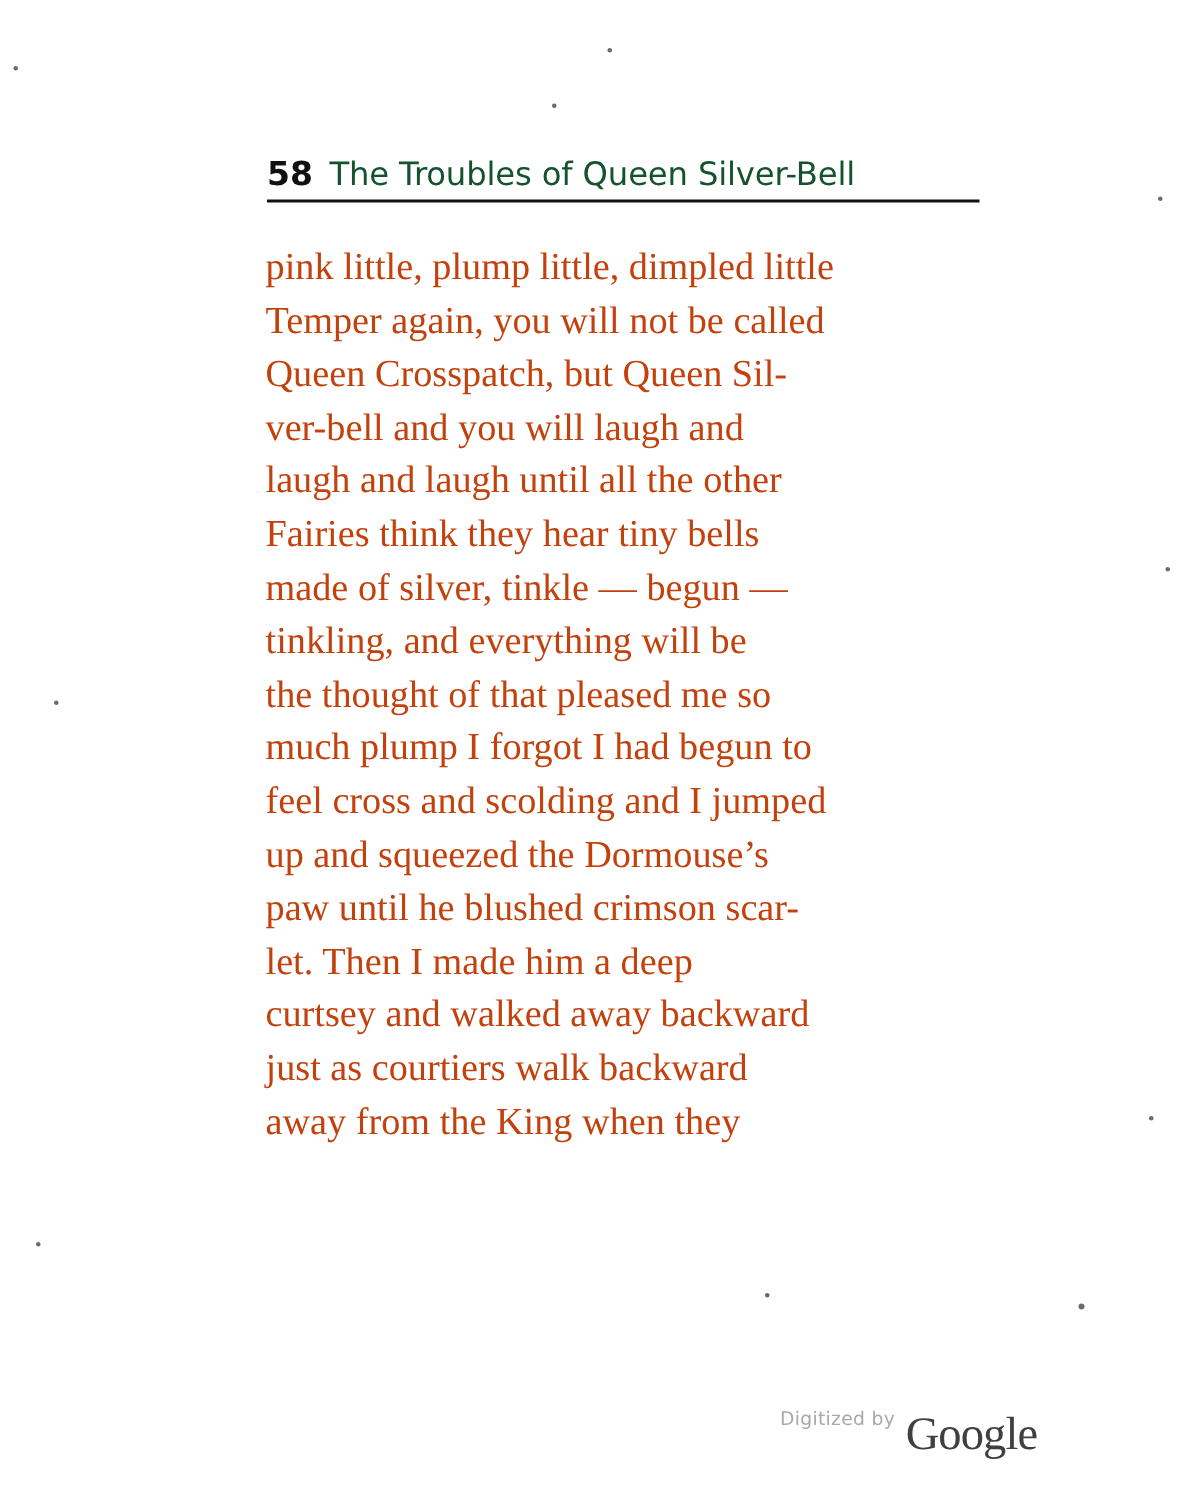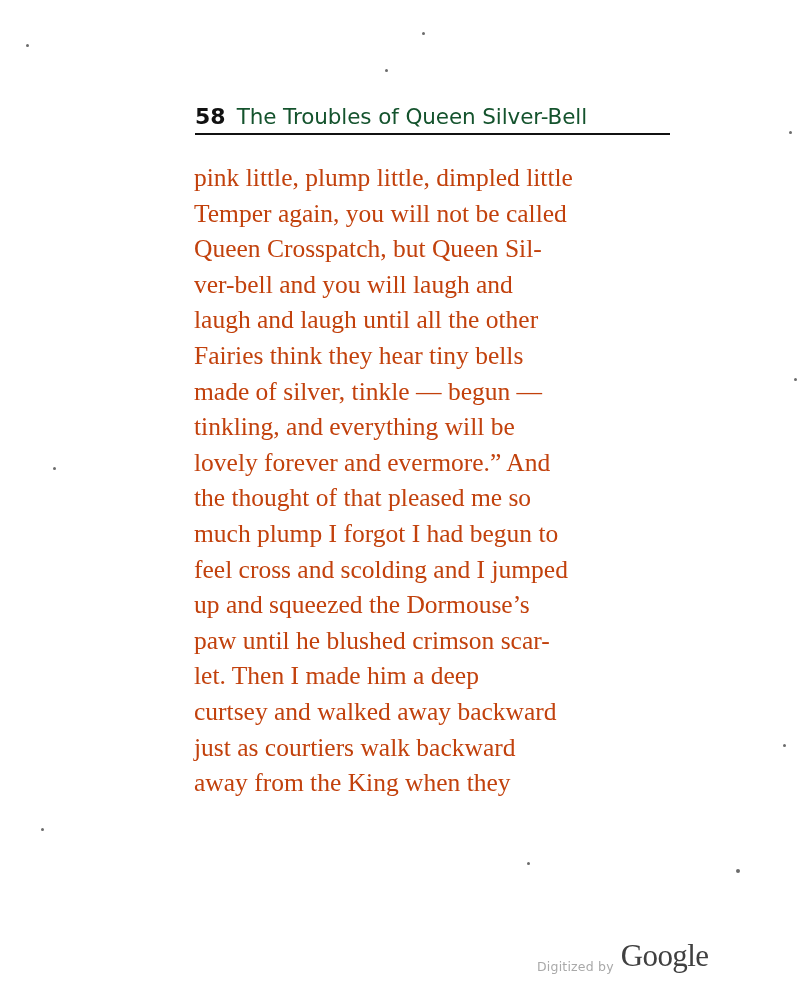--- a/index.html
+++ b/index.html
@@ -12,21 +12,20 @@
     background: #ffffff;
     font-family: "Liberation Serif", serif;
     color: #0d0d0d;
     position: relative;
     overflow: hidden;
   }
 
   .page {
     position: absolute;
     inset: 0;
-    margin-left: 17px;
   }
 
   
   .speck {
     position: absolute;
     background: #3a3a3a;
     border-radius: 50%;
     opacity: 0.75;
   }
 
@@ -70,21 +69,21 @@
   .body-text .line {
     display: block;
     white-space: nowrap;
   }
 
   .footer {
     position: absolute;
     left: 520px;
     top: 938px;
     display: flex;
-    align-items: flex-end;
+    align-items: flex-start;
     color: #b9b9b9;
   }
   .footer .digitized {
     font-family: "DejaVu Sans", sans-serif;
     font-size: 12.5px;
     letter-spacing: 0.2px;
     margin-right: 7px;
     color: #a9a9a9;
   }
   .footer .google {
@@ -117,21 +116,20 @@
 
   <div class="body-text">
     <span class="line">pink little, plump little, dimpled little</span>
     <span class="line">Temper again, you will not be called</span>
     <span class="line">Queen Crosspatch, but  Queen  Sil-</span>
     <span class="line">ver-bell  and  you  will  laugh  and</span>
     <span class="line">laugh and laugh  until all  the  other</span>
     <span class="line">Fairies  think  they  hear  tiny  bells</span>
     <span class="line">made  of  silver,  tinkle — begun —</span>
     <span class="line">tinkling,  and  everything  will  be</span>
-    <span class="line">lovely forever and evermore.”  And</span>
     <span class="line">the  thought  of  that  pleased  me  so</span>
     <span class="line">much plump I forgot I  had  begun  to</span>
     <span class="line">feel cross and scolding and I jumped</span>
     <span class="line">up  and  squeezed  the  Dormouse’s</span>
     <span class="line">paw until he blushed crimson scar-</span>
     <span class="line">let.   Then   I   made  him  a  deep</span>
     <span class="line">curtsey and walked away backward</span>
     <span class="line">just  as  courtiers  walk  backward</span>
     <span class="line">away  from  the  King  when  they</span>
   </div>

